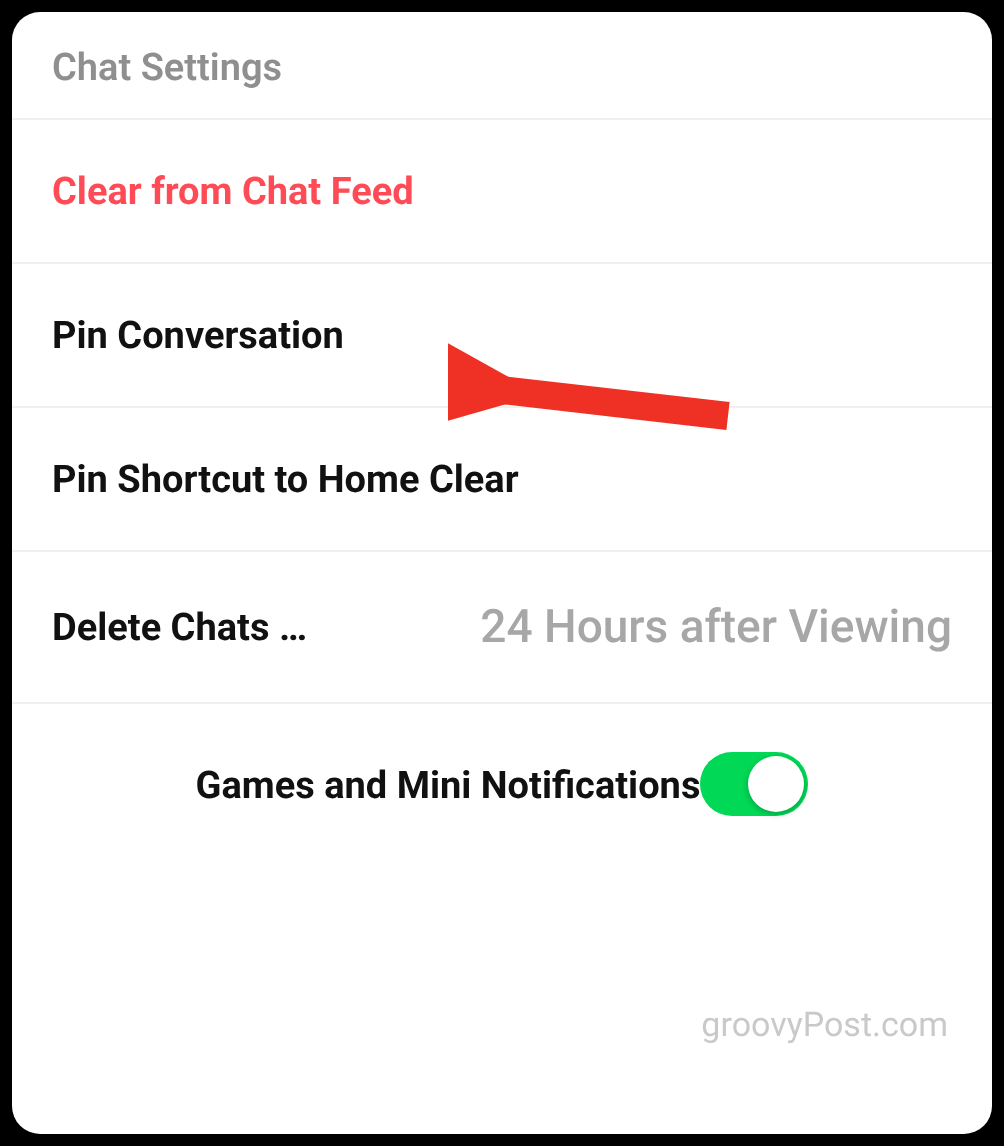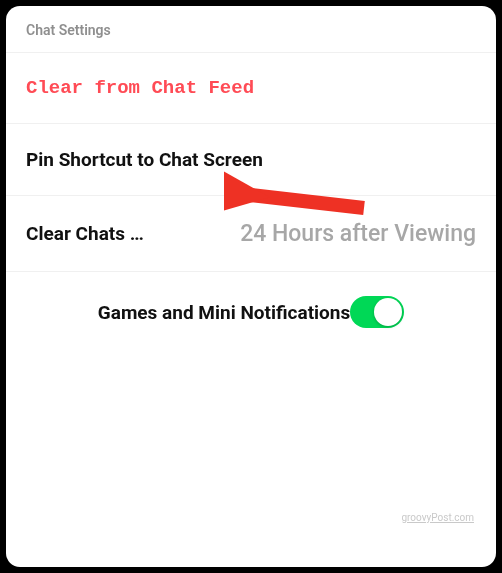--- a/index.html
+++ b/index.html
@@ -19,41 +19,40 @@
       background: #fff;
       border-radius: 14px;
       margin: 6px;
       width: calc(100% - 12px);
       height: calc(100% - 12px);
       overflow: hidden;
       position: relative;
     }
     .section-header {
       color: #8f8f8f;
-      font-size: 14px;
+      font-size: 19px;
       font-weight: 600;
       padding: 16px 20px 14px 20px;
       border-bottom: 1px solid #f0f0f0;
     }
     .row {
       display: flex;
       align-items: center;
       justify-content: space-between;
       padding: 24px 20px;
       border-bottom: 1px solid #f0f0f0;
     }
     .row-label {
       font-size: 19px;
       font-weight: 700;
       color: #111;
     }
     .row-label.danger {
       color: #ff4b55;
       font-weight: 700;
-      font-family: Liberation Mono, monospace;
     }
     .row-value {
       font-size: 23px;
       font-weight: 500;
       color: #a7a7a7;
     }
     .toggle {
       position: relative;
       width: 54px;
       height: 32px;
@@ -75,46 +74,48 @@
       position: absolute;
       top: 158px;
       left: 218px;
       pointer-events: none;
     }
     .watermark {
       position: absolute;
       bottom: 44px;
       right: 22px;
       color: #c9c9c9;
-      font-size: 10px;
+      font-size: 17px;
       font-weight: 400;
       pointer-events: none;
-      text-decoration: underline;
     }
   </style>
 </head>
 <body>
 
 <div class="panel">
 
   <div class="section-header">
     <span>Chat Settings</span>
   </div>
 
   <div class="row">
     <span class="row-label danger">Clear from Chat Feed</span>
   </div>
 
-
   <div class="row">
-    <span class="row-label">Pin Shortcut to Chat Screen</span>
+    <span class="row-label">Pin Conversation</span>
   </div>
 
   <div class="row">
-    <span class="row-label">Clear Chats …</span>
+    <span class="row-label">Pin Shortcut to Home Clear</span>
+  </div>
+
+  <div class="row">
+    <span class="row-label">Delete Chats …</span>
     <span class="row-value">24 Hours after Viewing</span>
   </div>
 
 
   <div class="row" style="border-bottom:none;justify-content:center;">
     <span class="row-label">Games and Mini Notifications</span>
     <div class="toggle">
       <div class="toggle-knob"></div>
     </div>
   </div>

